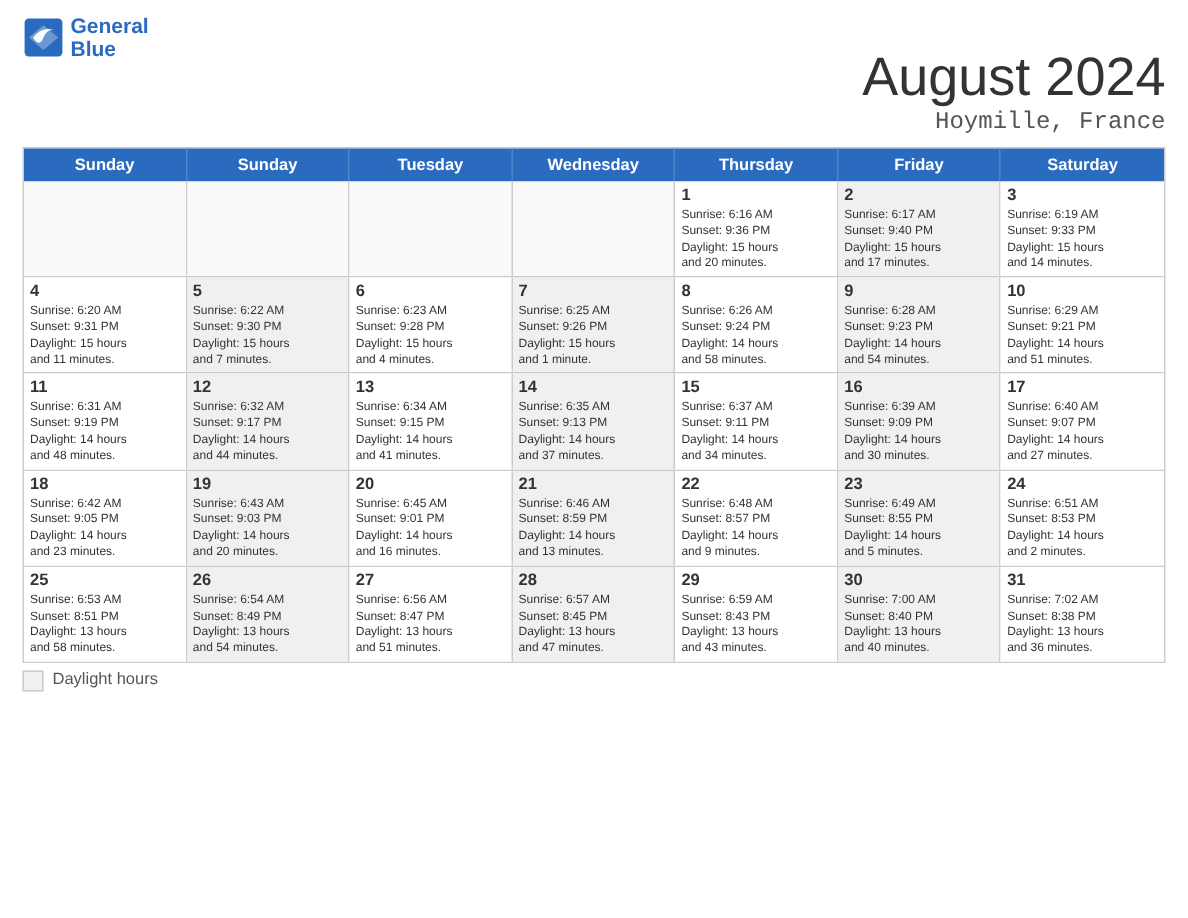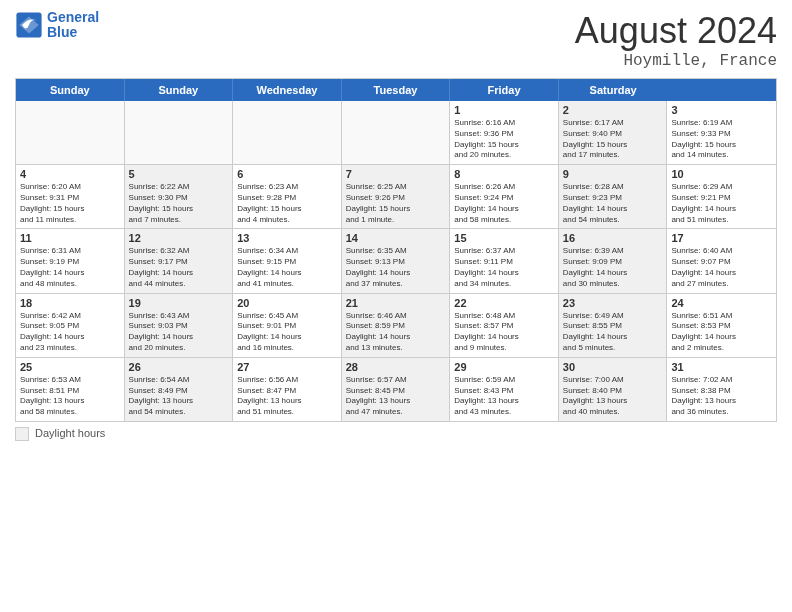--- a/index.html
+++ b/index.html
@@ -41,20 +41,21 @@
       width: 28px;
       height: 28px;
     }
     .title-block {
       text-align: right;
     }
     .month-title {
       font-size: 36px;
       font-weight: normal;
       color: #333;
+      margin-top: 20px;
     }
     .location-title {
       font-size: 16px;
       color: #555;
       font-family: Liberation Mono, monospace;
     }
     .calendar {
       flex: 1;
       display: flex;
       flex-direction: column;
@@ -143,22 +144,23 @@
     <div class="title-block">
       <div class="month-title">August 2024</div>
       <div class="location-title">Hoymille, France</div>
     </div>
   </div>
 
   <div class="calendar">
     <div class="cal-header">
     <div class="cal-header-cell">Sunday</div>
         <div class="cal-header-cell">Sunday</div>
+        <div class="cal-header-cell">Tuesday</div>
         <div class="cal-header-cell">Wednesday</div>
-        <div class="cal-header-cell">Tuesday</div>
+        <div class="cal-header-cell">Thursday</div>
         <div class="cal-header-cell">Friday</div>
         <div class="cal-header-cell">Saturday</div>
       </div>
     <div class="cal-body">
     <div class="cal-row">
           <div class="cal-cell empty"></div>
           <div class="cal-cell empty"></div>
           <div class="cal-cell empty"></div>
           <div class="cal-cell empty"></div>
           <div class="cal-cell">

